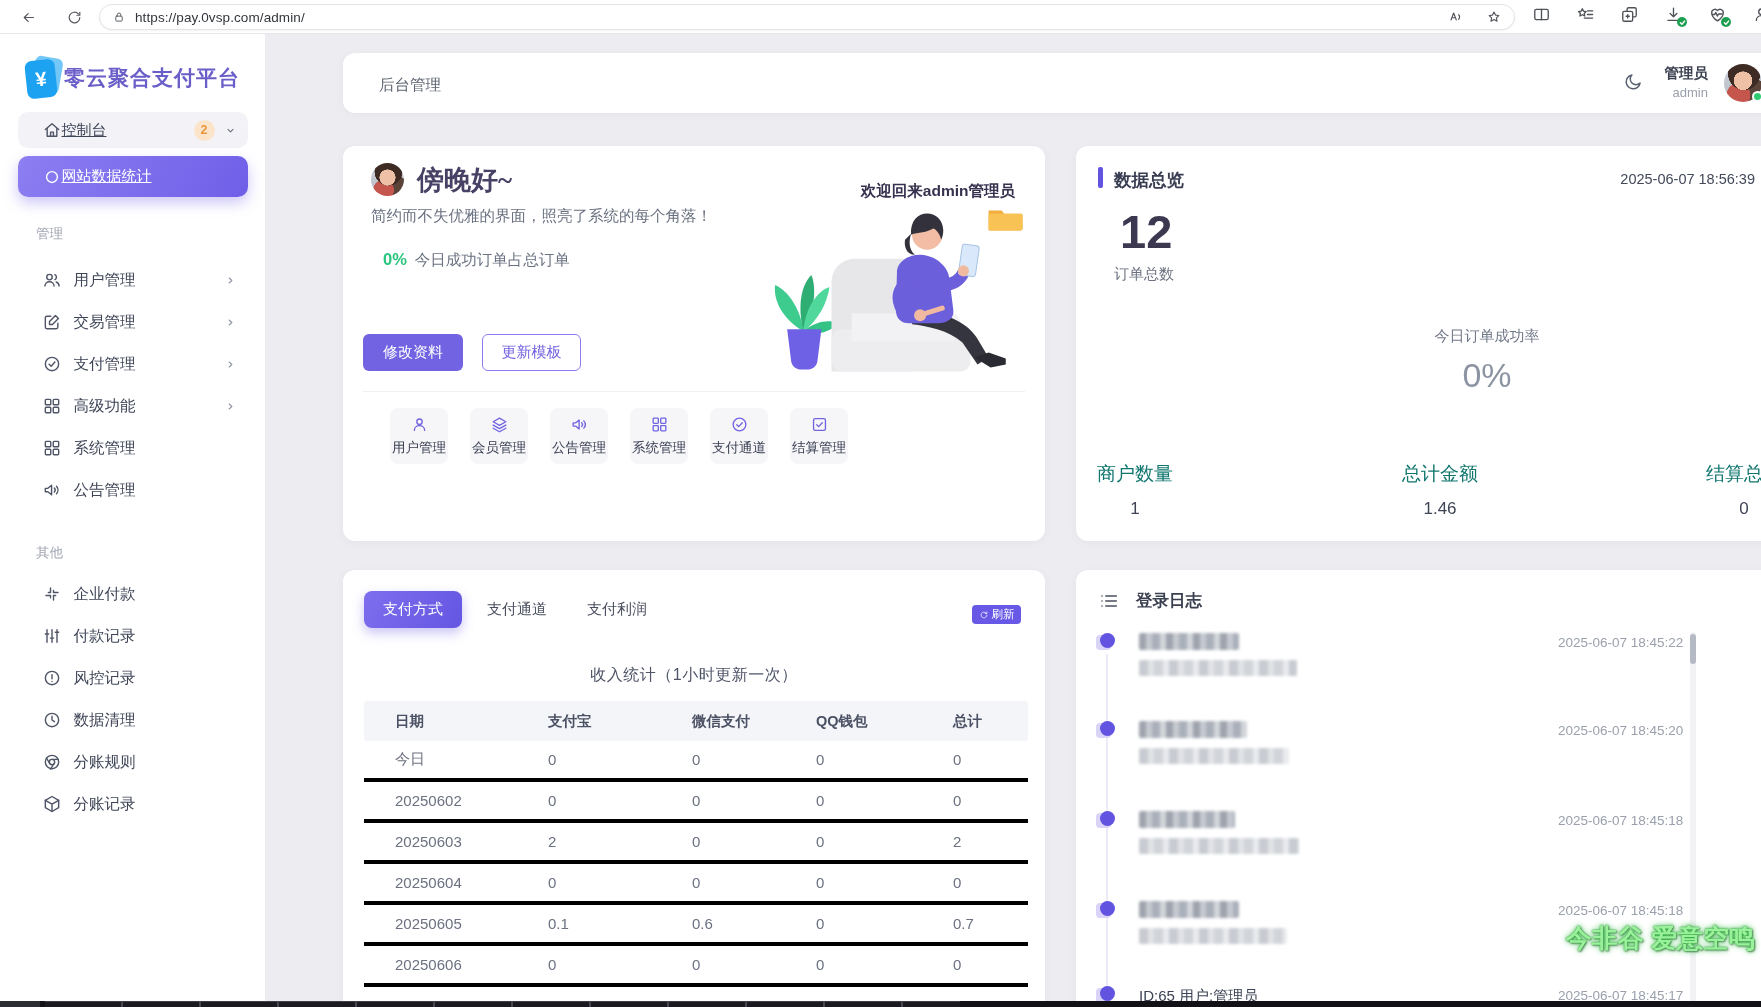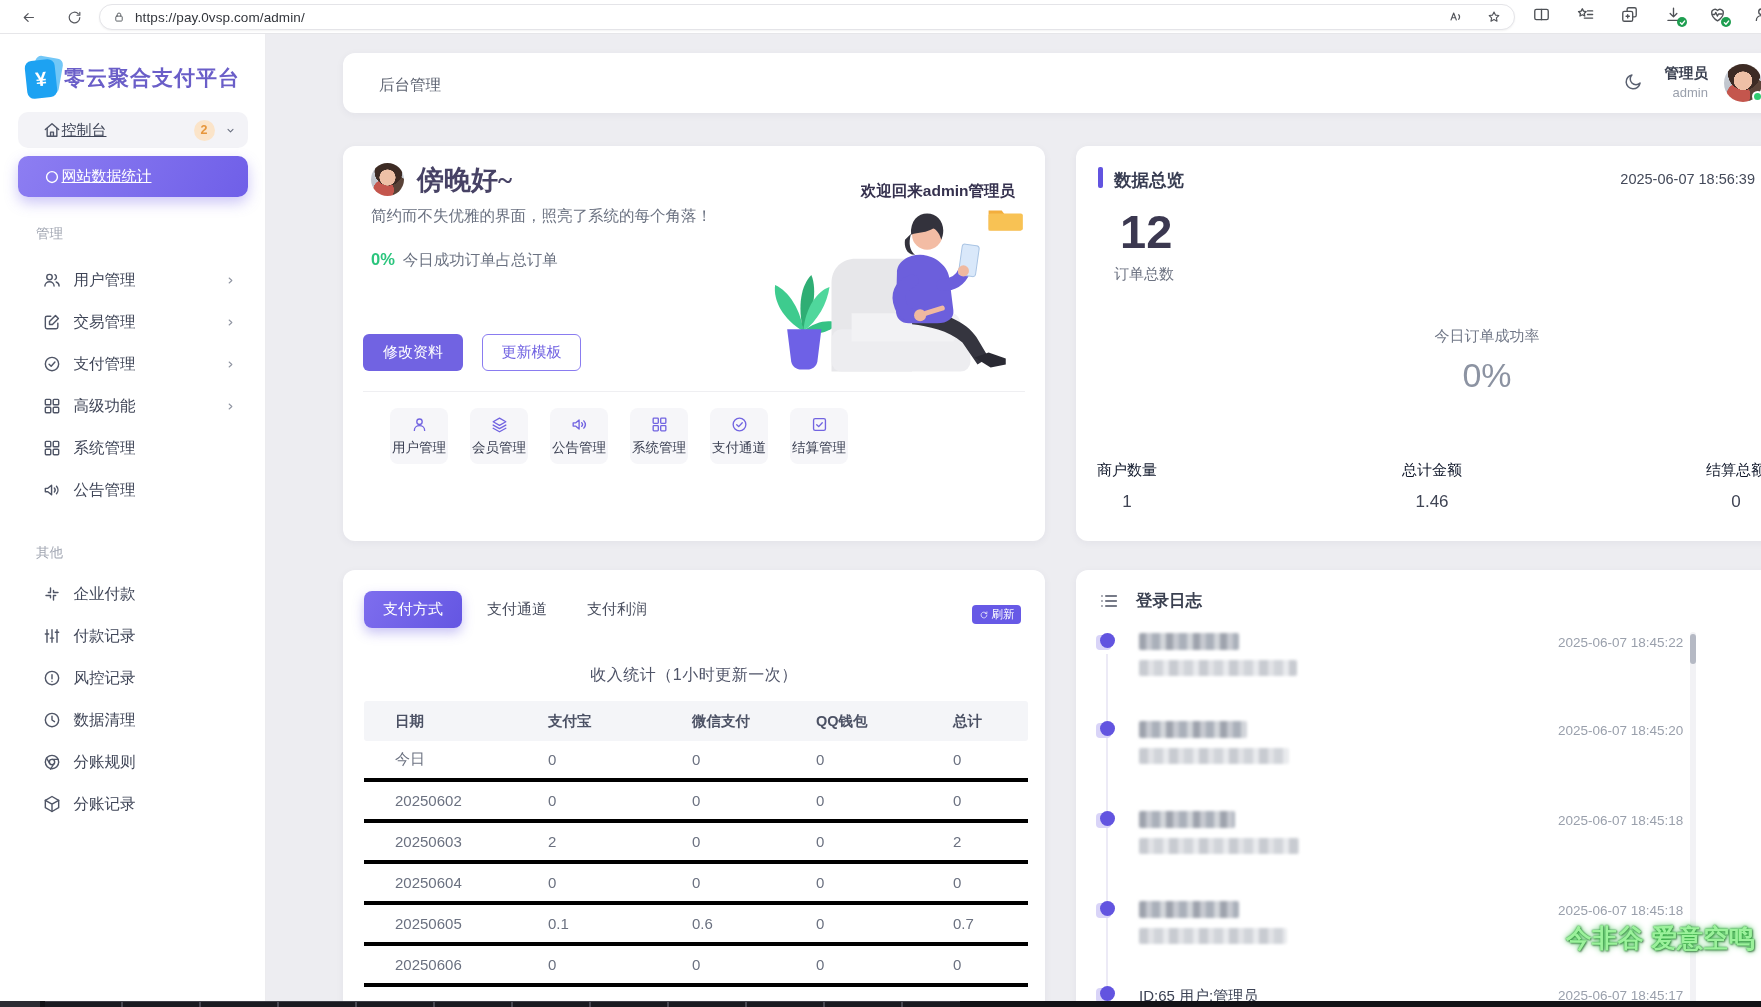--- a/index.html
+++ b/index.html
@@ -70,21 +70,21 @@
       linear-gradient(#cdd2d9,#b7bcc5); }
   .topbar-avatar { position:absolute; right:18px; top:11px; width:38px; height:38px; cursor:pointer; }
   .status-dot { position:absolute; right:-1px; bottom:0; width:11px; height:11px; background:#2ecc71; border:2px solid #fff; border-radius:50%; }
 
   
   .welcome-card { left:343px; top:146px; width:702px; height:395px; }
   .welcome-avatar { position:absolute; left:28px; top:17px; width:33px; height:33px; }
   .greeting { position:absolute; left:74px; top:16px; font-size:27px; font-weight:bold; color:#474265; font-family:"Liberation Serif",serif; }
   .welcome-back { position:absolute; right:30px; top:35px; font-size:15.5px; font-weight:bold; color:#35314e; }
   .welcome-sub { position:absolute; left:28px; top:60px; font-size:15.5px; color:#6a7180; }
-  .stat-line { position:absolute; left:28px; top:104px; font-size:15.5px; color:#6a7180; }
+  .stat-line { position:absolute; left:40px; top:104px; font-size:15.5px; color:#6a7180; }
   .stat-line .pct { color:#2bc57d; font-weight:bold; font-size:16.5px; margin-right:8px; }
   .btn { display:inline-flex; align-items:center; justify-content:center; border-radius:6px; font-size:15px; cursor:pointer; }
   .btn-primary { position:absolute; left:20px; top:188px; width:100px; height:37px; background:#7163e2; color:#fff; }
   .btn-outline { position:absolute; left:139px; top:188px; width:99px; height:37px; background:#fff; border:1px solid #8a7cf0; color:#7163e2; }
   .welcome-divider { position:absolute; left:20px; top:245px; width:662px; height:1px; background:#efeff2; }
   .quick-tiles { position:absolute; left:47px; top:262px; display:flex; gap:22px; }
   .tile { width:58px; height:56px; background:#f6f6f9; border-radius:8px; display:flex; flex-direction:column; align-items:center; justify-content:center; gap:5px; cursor:pointer; }
   .tile .ic { color:#7264e1; display:flex; }
   .tile .ic svg { width:19px; height:19px; }
   .tile .tlbl { font-size:13.5px; color:#3b4053; white-space:nowrap; }
@@ -94,21 +94,21 @@
   .overview-card { left:1076px; top:146px; width:704px; height:395px; }
   .ov-accent { position:absolute; left:22px; top:21px; width:5px; height:21px; border-radius:2px; background:#6254e0; }
   .ov-title { position:absolute; left:38px; top:22px; font-size:17.5px; font-weight:bold; color:#383d52; }
   .ov-time { position:absolute; right:25px; top:25px; font-size:14.5px; color:#434959; }
   .ov-big { position:absolute; left:44px; top:58px; font-size:47px; font-weight:bold; color:#3b3850; }
   .ov-big-label { position:absolute; left:38px; top:119px; font-size:15px; color:#6d7382; }
   .ov-rate { position:absolute; left:320px; top:181px; width:182px; text-align:center; }
   .ov-rate .rl { font-size:15px; color:#707787; }
   .ov-rate .rv { font-size:34px; color:#8c93a2; margin-top:10px; }
   .ov-stat { position:absolute; top:315px; }
-  .ov-stat .sl { font-size:15px; color:#0f172a; white-space:nowrap; }
+  .ov-stat .sl { font-size:19px; color:#0f766e; white-space:nowrap; }
   .ov-stat .sv { font-size:17px; color:#3f4454; text-align:center; margin-top:12px; }
   .ov-s1 { left:21px; } .ov-s2 { left:326px; } .ov-s3 { left:630px; }
 
   
   .income-card { left:343px; top:570px; width:702px; height:450px; }
   .tab-active { position:absolute; left:21px; top:21px; width:98px; height:37px; border-radius:8px; background:linear-gradient(120deg,#7e6eee,#6456e2); color:#fff; font-size:15px; display:flex; align-items:center; justify-content:center; box-shadow:0 5px 12px rgba(100,86,226,.35); cursor:pointer; }
   .tab-plain { position:absolute; top:30px; font-size:15px; color:#4b5060; cursor:pointer; }
   .tab-2 { left:144px; } .tab-3 { left:244px; }
   .refresh-btn { position:absolute; left:629px; top:35px; width:49px; height:19px; background:#6759e6; border-radius:4px; color:#fff; font-size:11.5px; display:flex; align-items:center; justify-content:center; gap:3px; cursor:pointer; }
   .refresh-btn svg { width:10px; height:10px; }

